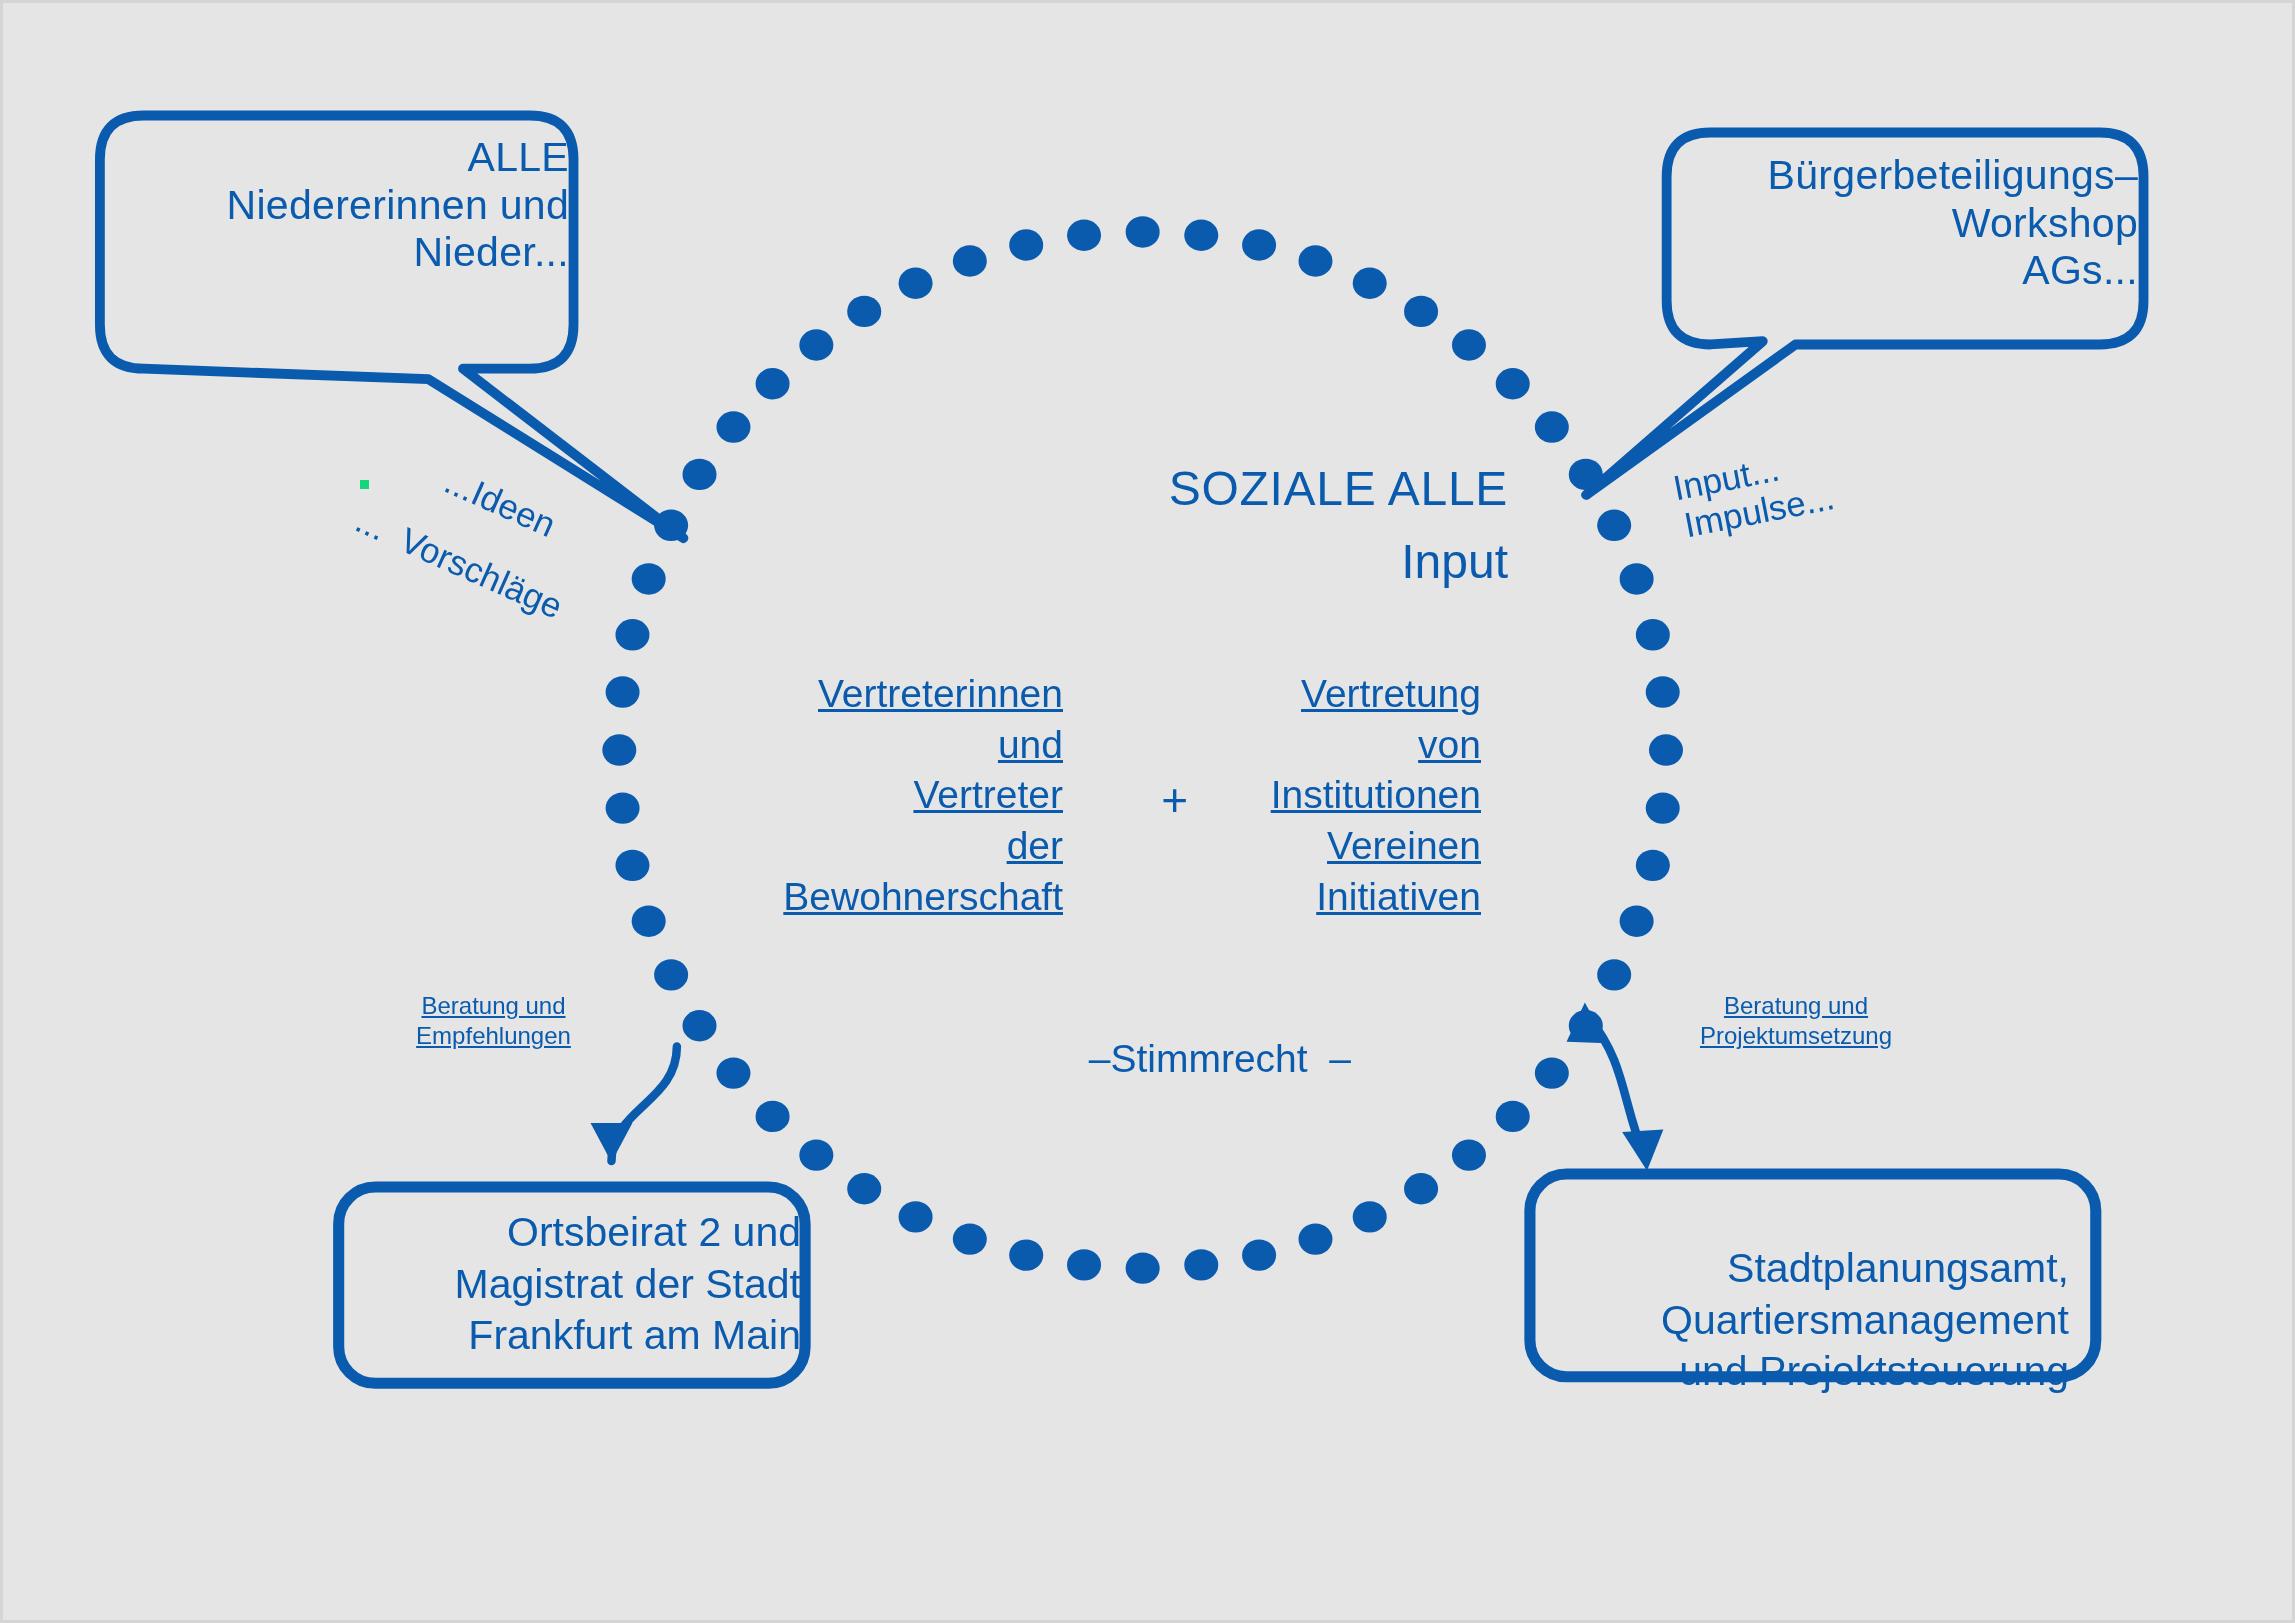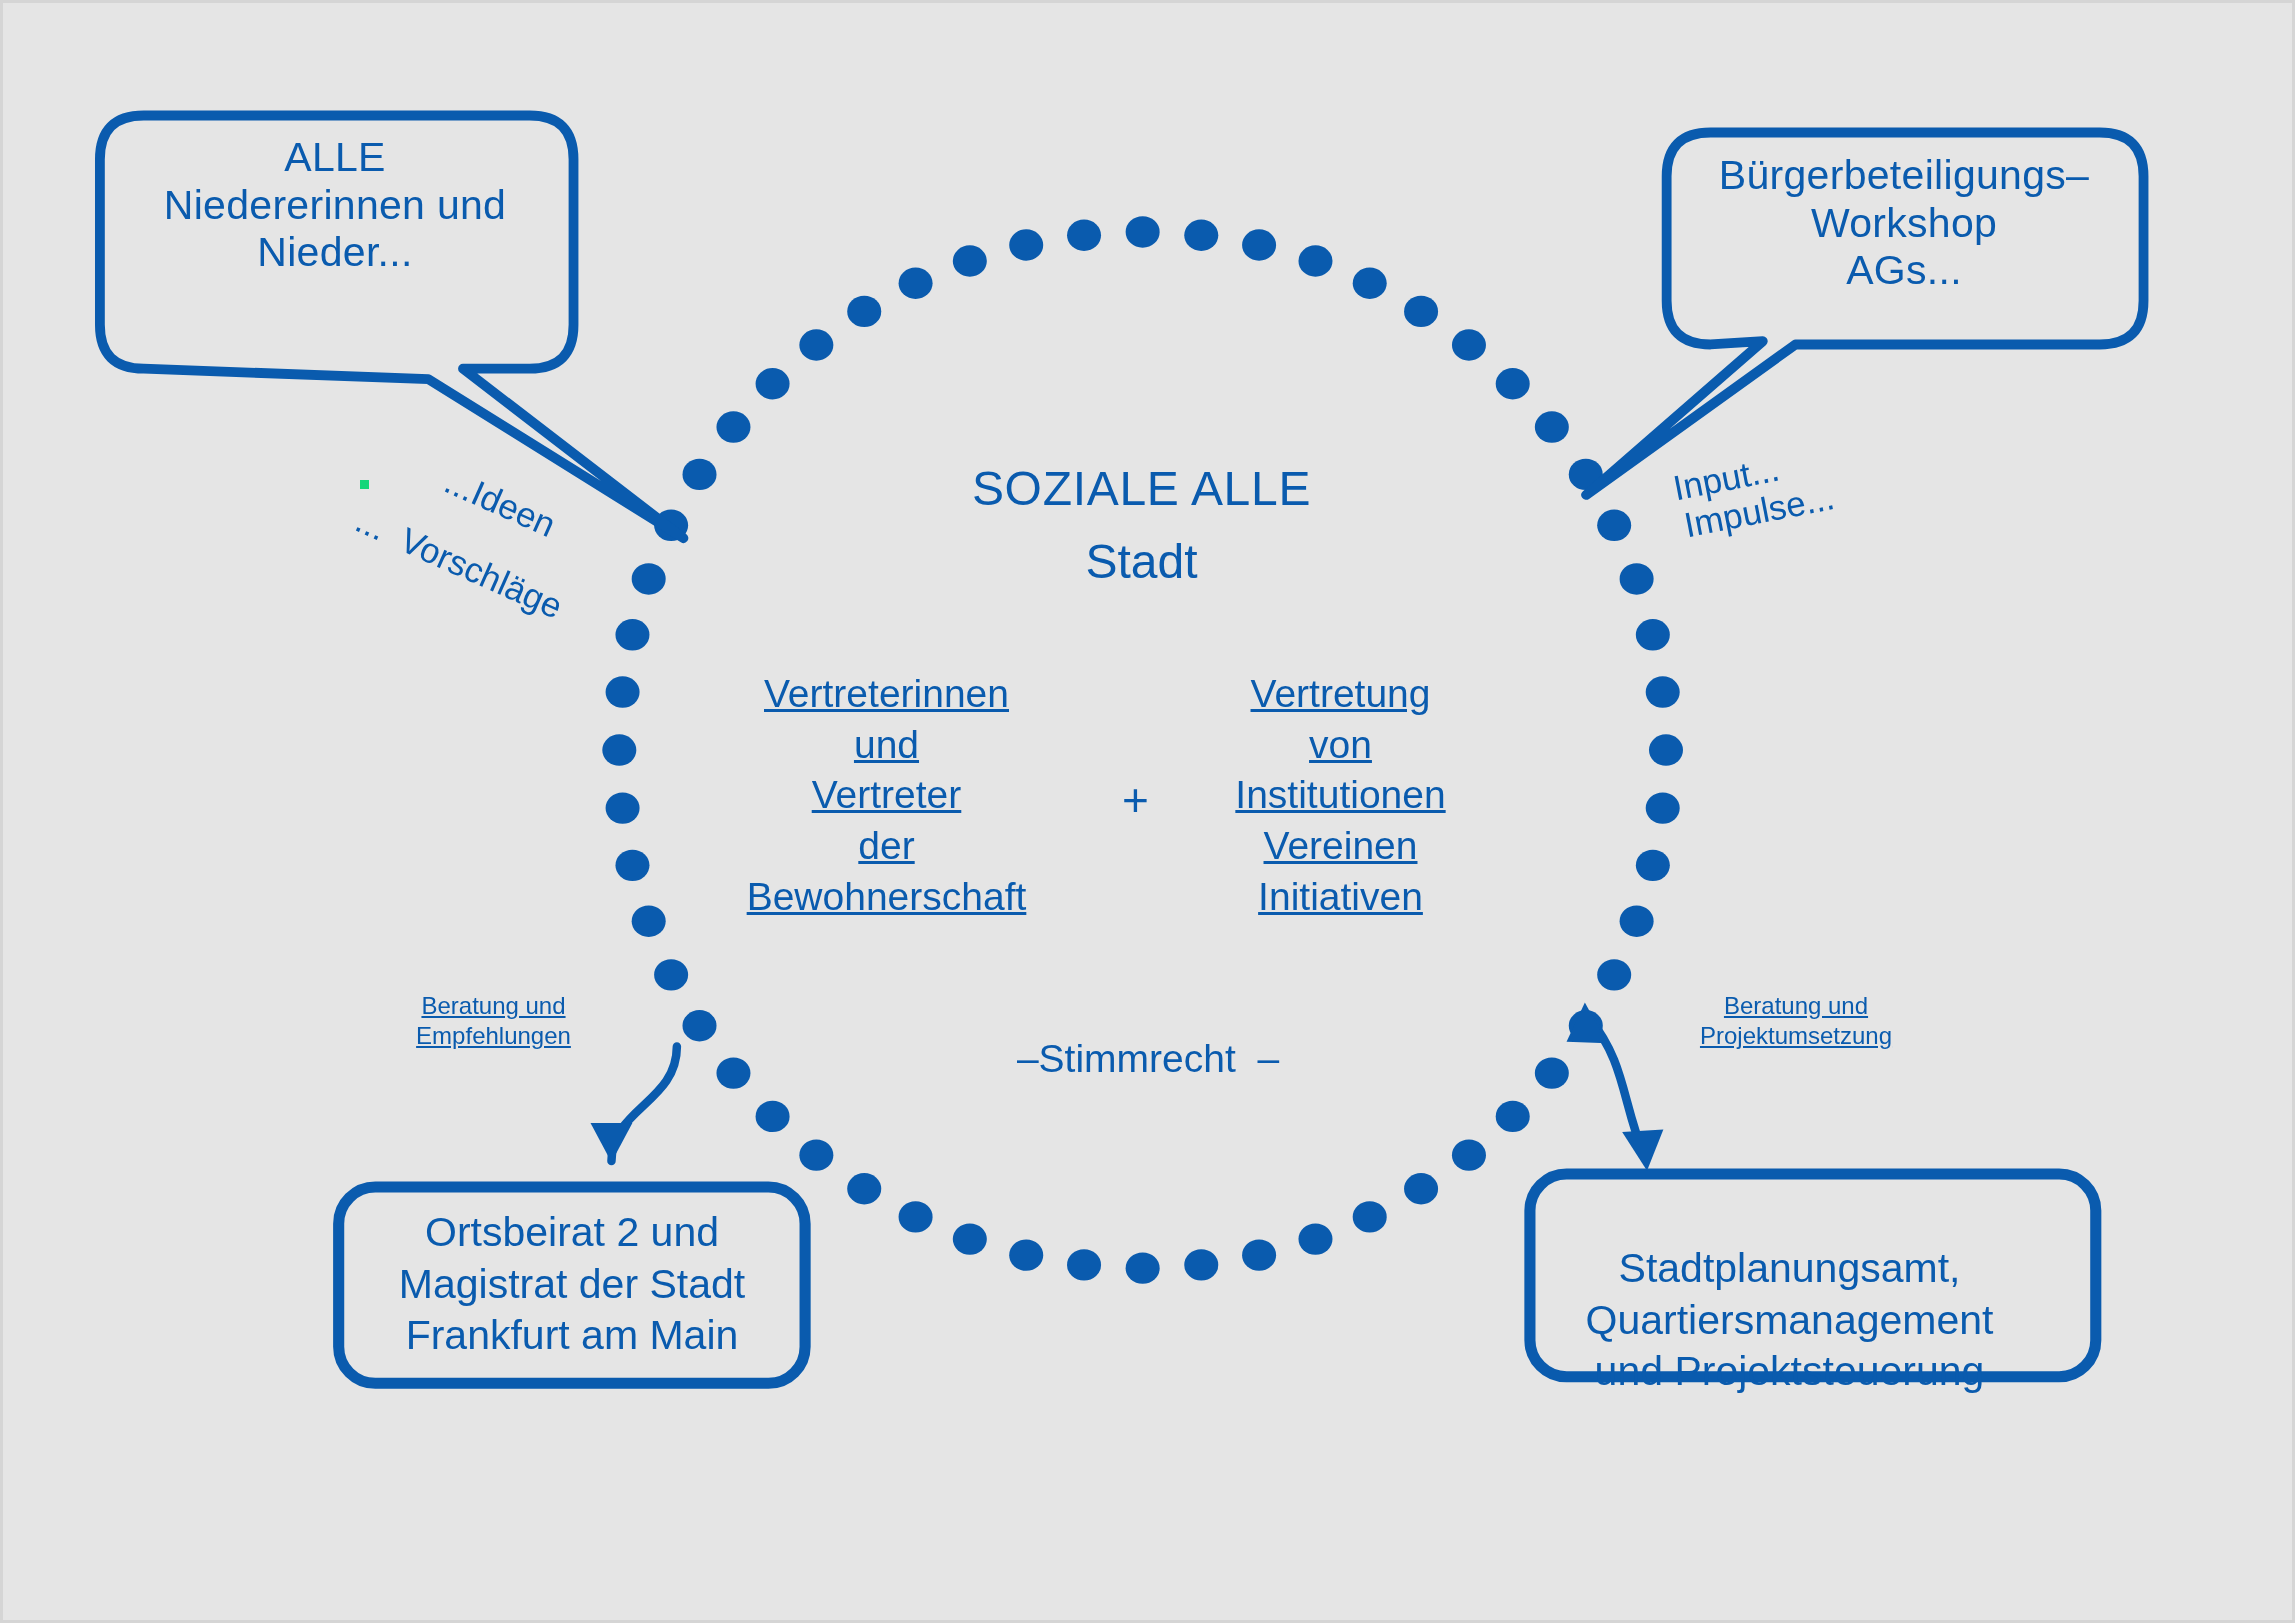--- a/index.html
+++ b/index.html
@@ -24,21 +24,21 @@
   }
   #vector {
     position: absolute;
     left: 0; top: 0;
     width: 2295px;
     height: 1623px;
   }
   .txt {
     position: absolute;
     color: #0a5bae;
-    text-align: center;
+    text-align: right;
     line-height: 1.16;
     white-space: pre;
     user-select: none;
   }
 
   
   .bubble-text {
     font-size: 41px;
     letter-spacing: 0.3px;
   }
@@ -243,21 +243,21 @@
 
   <div class="txt bubble-text" id="bubble-left-text">ALLE
 Niedererinnen und
 Nieder...</div>
 
   <div class="txt bubble-text" id="bubble-right-text">Bürgerbeteiligungs–
 Workshop
 AGs...</div>
 
   <div class="txt" id="beirat-sub1">SOZIALE ALLE</div>
-  <div class="txt" id="beirat-sub2">Stadt</div>
+  <div class="txt" id="beirat-sub2">Input</div>
 
   <div class="txt col" id="col-left">Vertreterinnen
 und
 Vertreter
 der
 Bewohnerschaft</div>
   <div class="txt" id="plus-sign">+</div>
   <div class="txt" id="stimmrecht">–Stimmrecht  –</div>
 
   <div class="txt col" id="col-right">Vertretung

